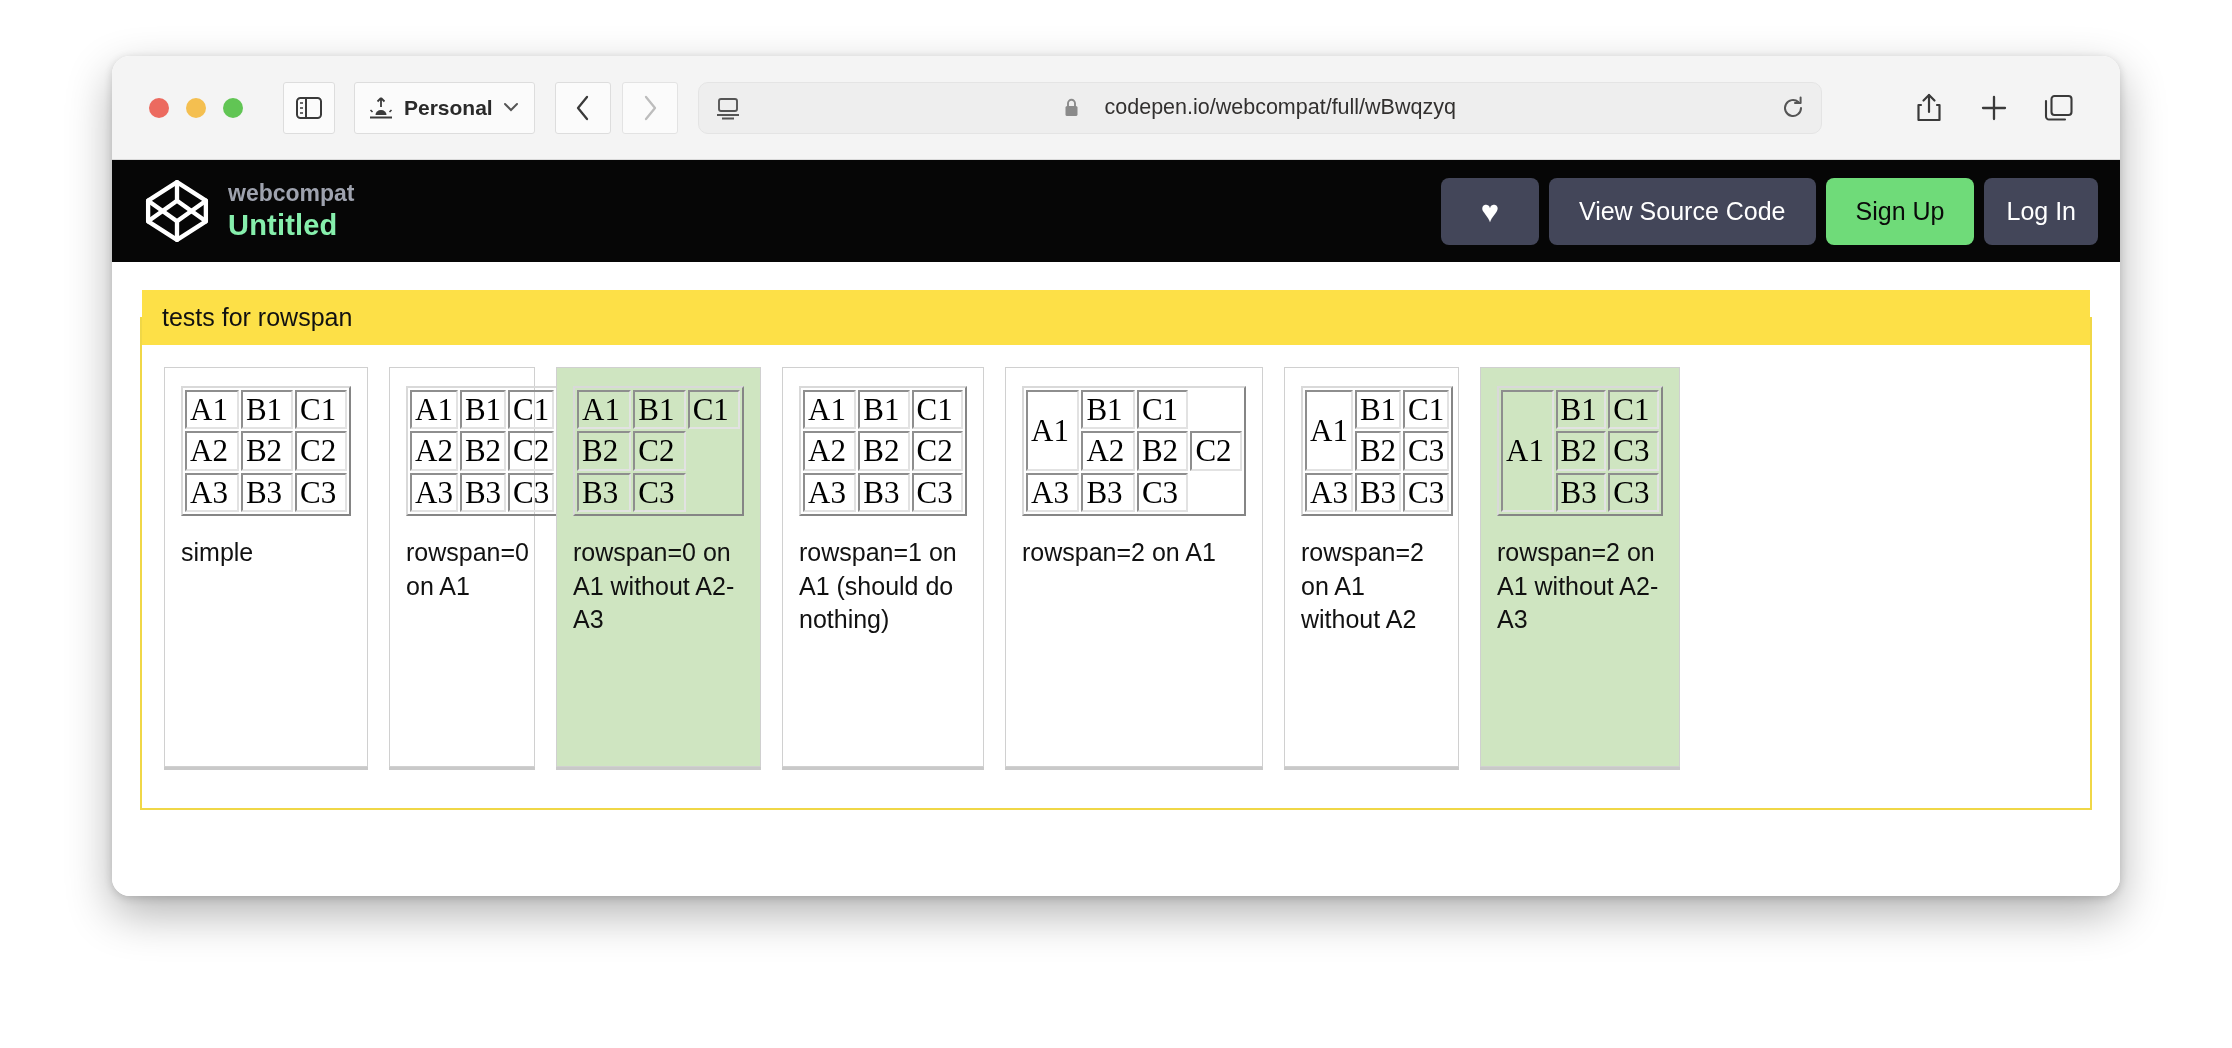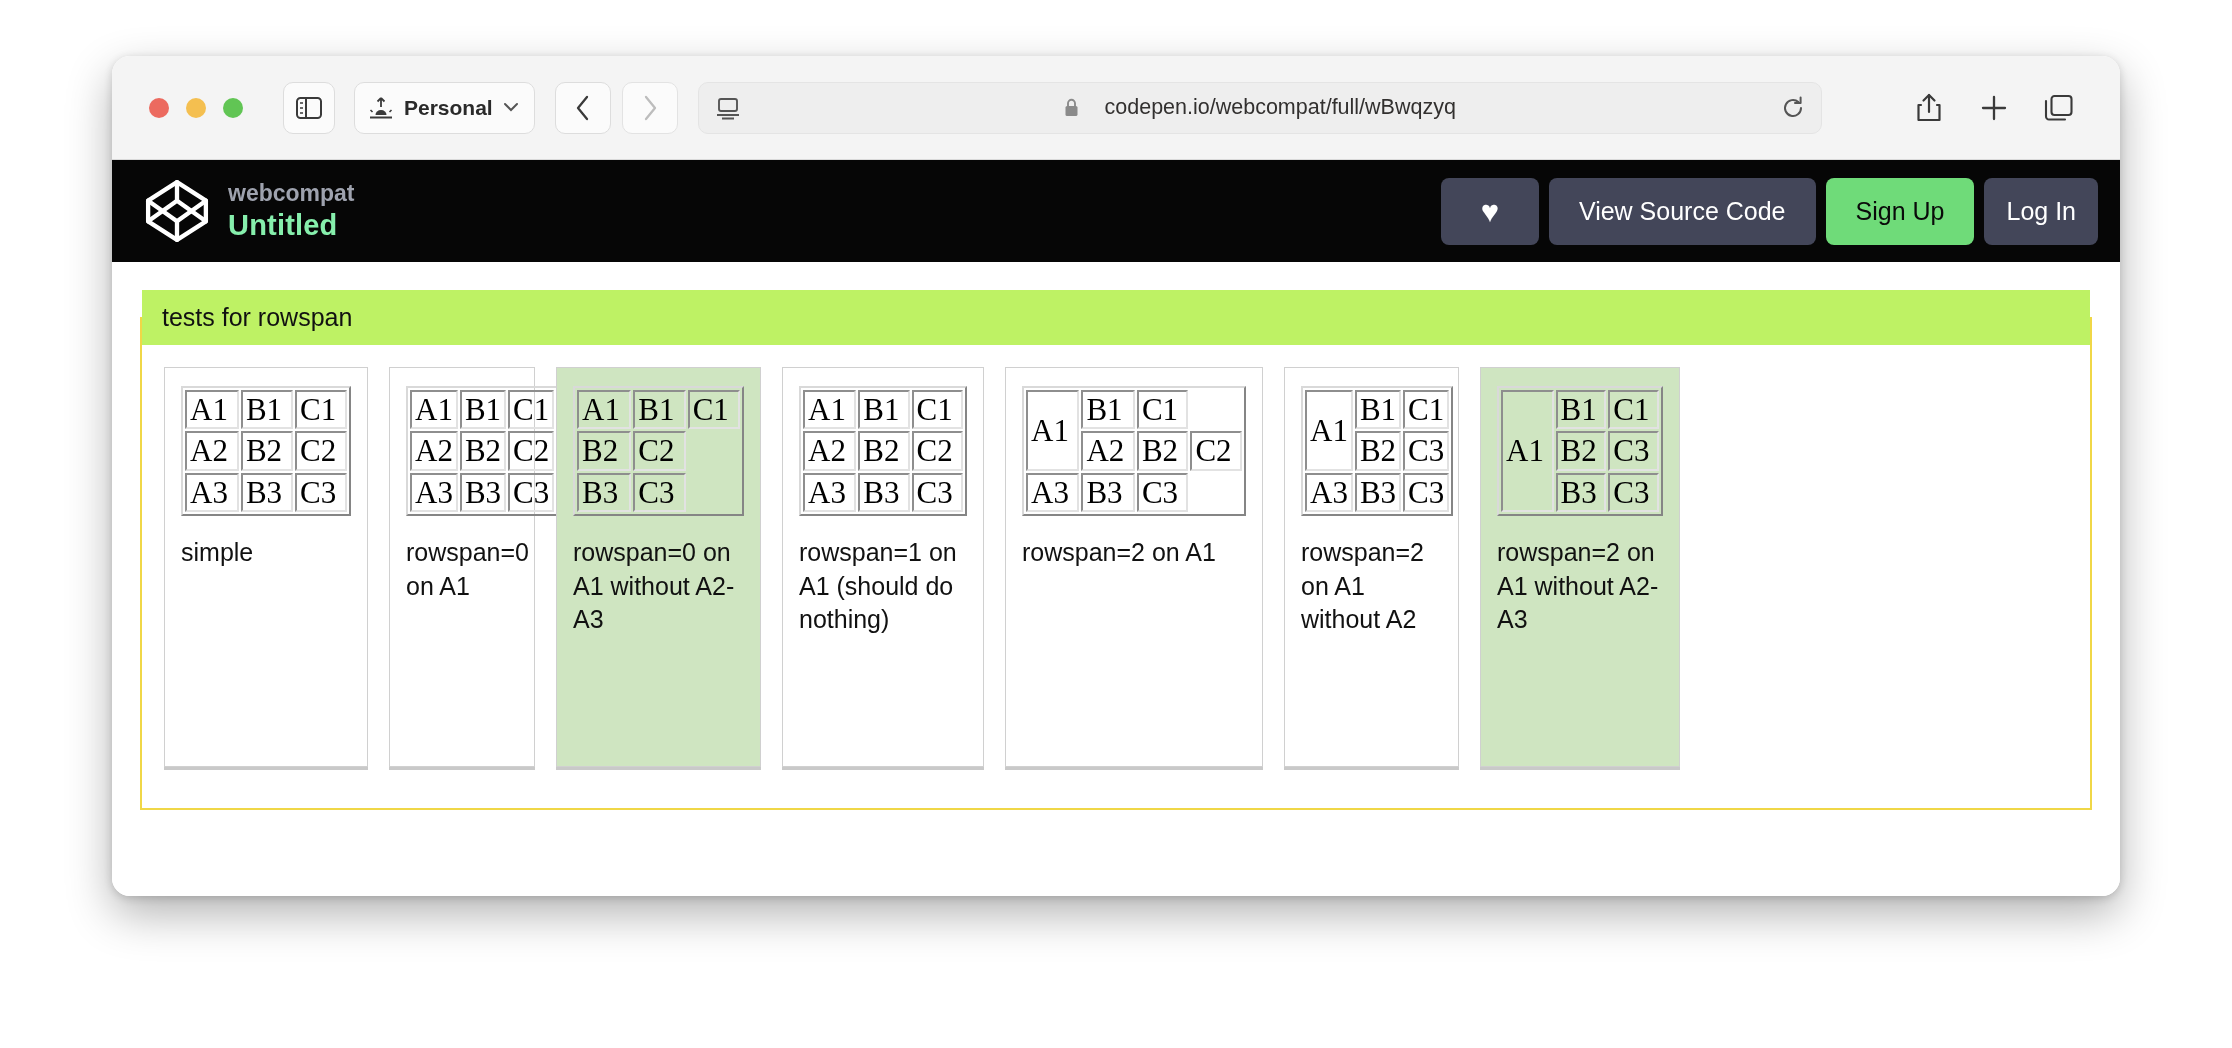--- a/index.html
+++ b/index.html
@@ -32,21 +32,21 @@
   }
   .traffic-lights { display: flex; gap: 17px; margin-left: 37px; }
   .tl { width: 20px; height: 20px; border-radius: 50%; }
   .tl.red    { background: #ec6a5f; }
   .tl.yellow { background: #f4bf50; }
   .tl.green  { background: #61c554; }
 
   .tb-btn {
     height: 52px; min-width: 52px;
     border: 1px solid #dddddd;
-    border-radius: 10px;
+    border-radius: 3px;
     background: #fbfbfb;
     display: flex; align-items: center; justify-content: center;
     color: #3a3a3a;
   }
   #sidebar-toggle { margin-left: 40px; }
   #profile-chip {
     margin-left: 19px; padding: 0 15px 0 13px; gap: 10px;
     font-size: 21px; font-weight: bold; color: #2a2a2a;
   }
   #nav-back    { margin-left: 20px; width: 56px; }
@@ -106,21 +106,21 @@
     overflow: hidden;
   }
   #fieldset {
     border: 2px solid #f0d747;
     height: 520px;
     background: #ffffff;
     padding: 0;
     position: relative;
   }
   #fieldset-legend {
-    background: #bef264;
+    background: #fde047;
     margin: 0;
     padding: 13px 0 13px 20px;
     font-size: 25px;
     color: #111;
   }
   #cards {
     display: flex;
     align-items: flex-start;
     gap: 0;
     padding: 22px 0 0 22px;

